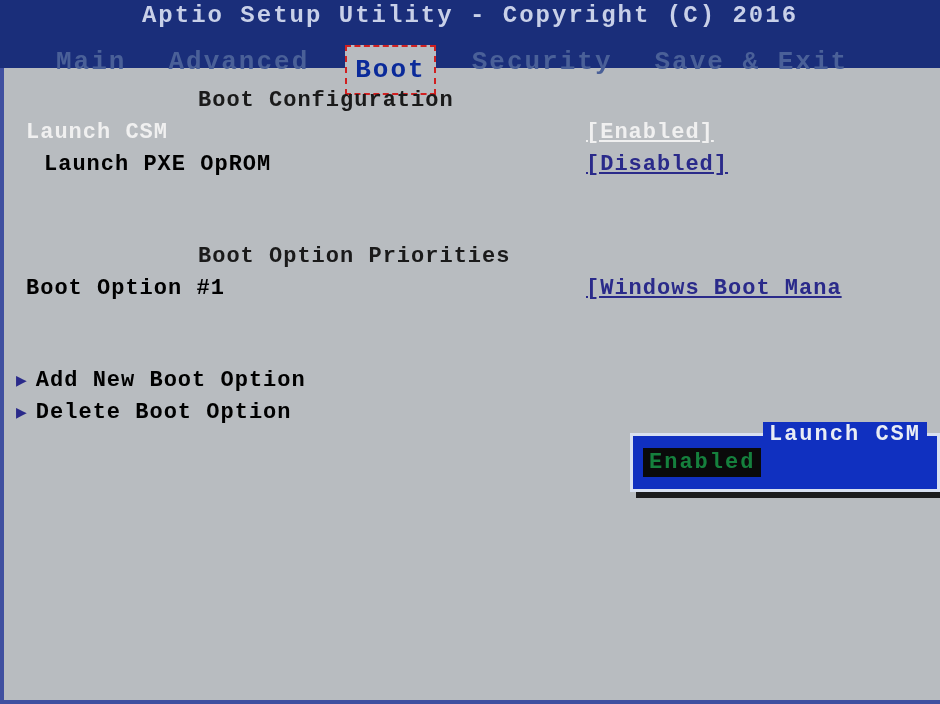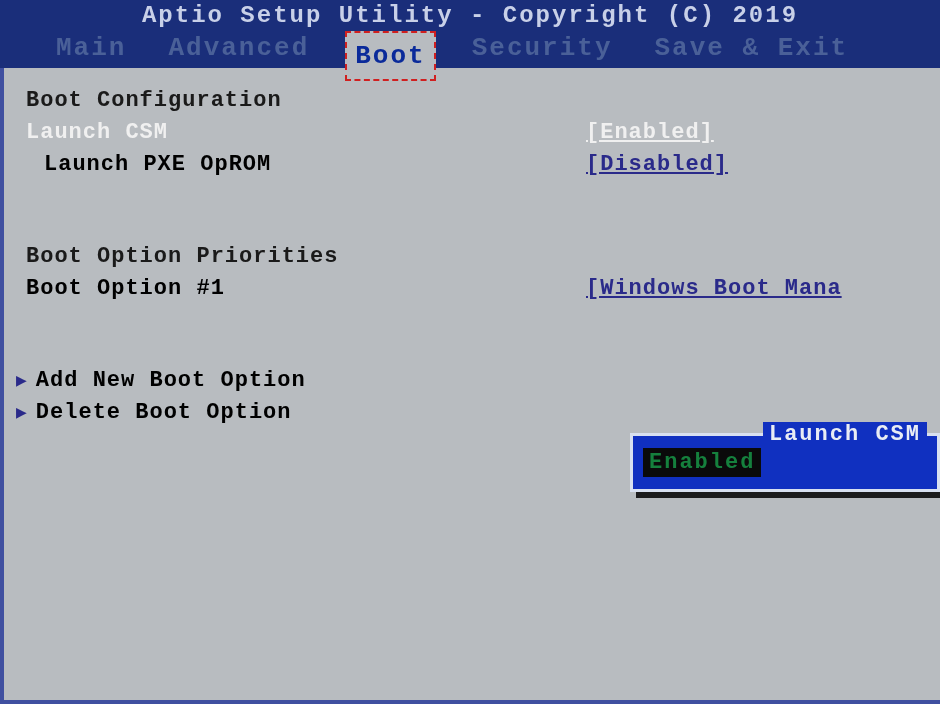--- a/index.html
+++ b/index.html
@@ -27,21 +27,21 @@
     font-weight: bold;
     letter-spacing: 2px;
     padding-top: 0px;
     white-space: nowrap;
     overflow: hidden;
   }
   .menu-tabs {
     display: flex;
     gap: 30px;
     padding-left: 50px;
-    margin-top: 2px;
+    margin-top: 16px;
   }
   .menu-tab {
     color: #4a6098;
     font-size: 26px;
     font-weight: bold;
     padding: 2px 6px;
     letter-spacing: 2px;
   }
   .menu-tab.active {
     color: #0a2a9a;
@@ -55,20 +55,21 @@
     height: 636px;
     border-left: 4px solid #4050a0;
     border-bottom: 4px solid #4050a0;
   }
   .row {
     display: flex;
     width: 100%;
     height: 32px;
     align-items: center;
     padding-left: 12px;
+    justify-content: center;
   }
   .label {
     flex: 0 0 560px;
     white-space: nowrap;
   }
   .value {
     flex: 1;
     color: #2a2a8a;
     white-space: nowrap;
     text-decoration: underline;
@@ -123,21 +124,21 @@
   .popup-option.highlighted {
     border: 2px dashed #d02020;
     display: inline-block;
     padding: 0px 6px;
   }
 </style>
 </head>
 <body>
 
 <div class="header-bar">
-  <div class="title-line">Aptio Setup Utility - Copyright (C) 2019</div>
+  <div class="title-line">Aptio Setup Utility - Copyright (C) 2016</div>
   <div class="menu-tabs">
     <div class="menu-tab">Main</div>
     <div class="menu-tab">Advanced</div>
     <div class="menu-tab active">Boot</div>
     <div class="menu-tab">Security</div>
     <div class="menu-tab">Save &amp; Exit</div>
   </div>
 </div>
 
 <div class="content-area">

